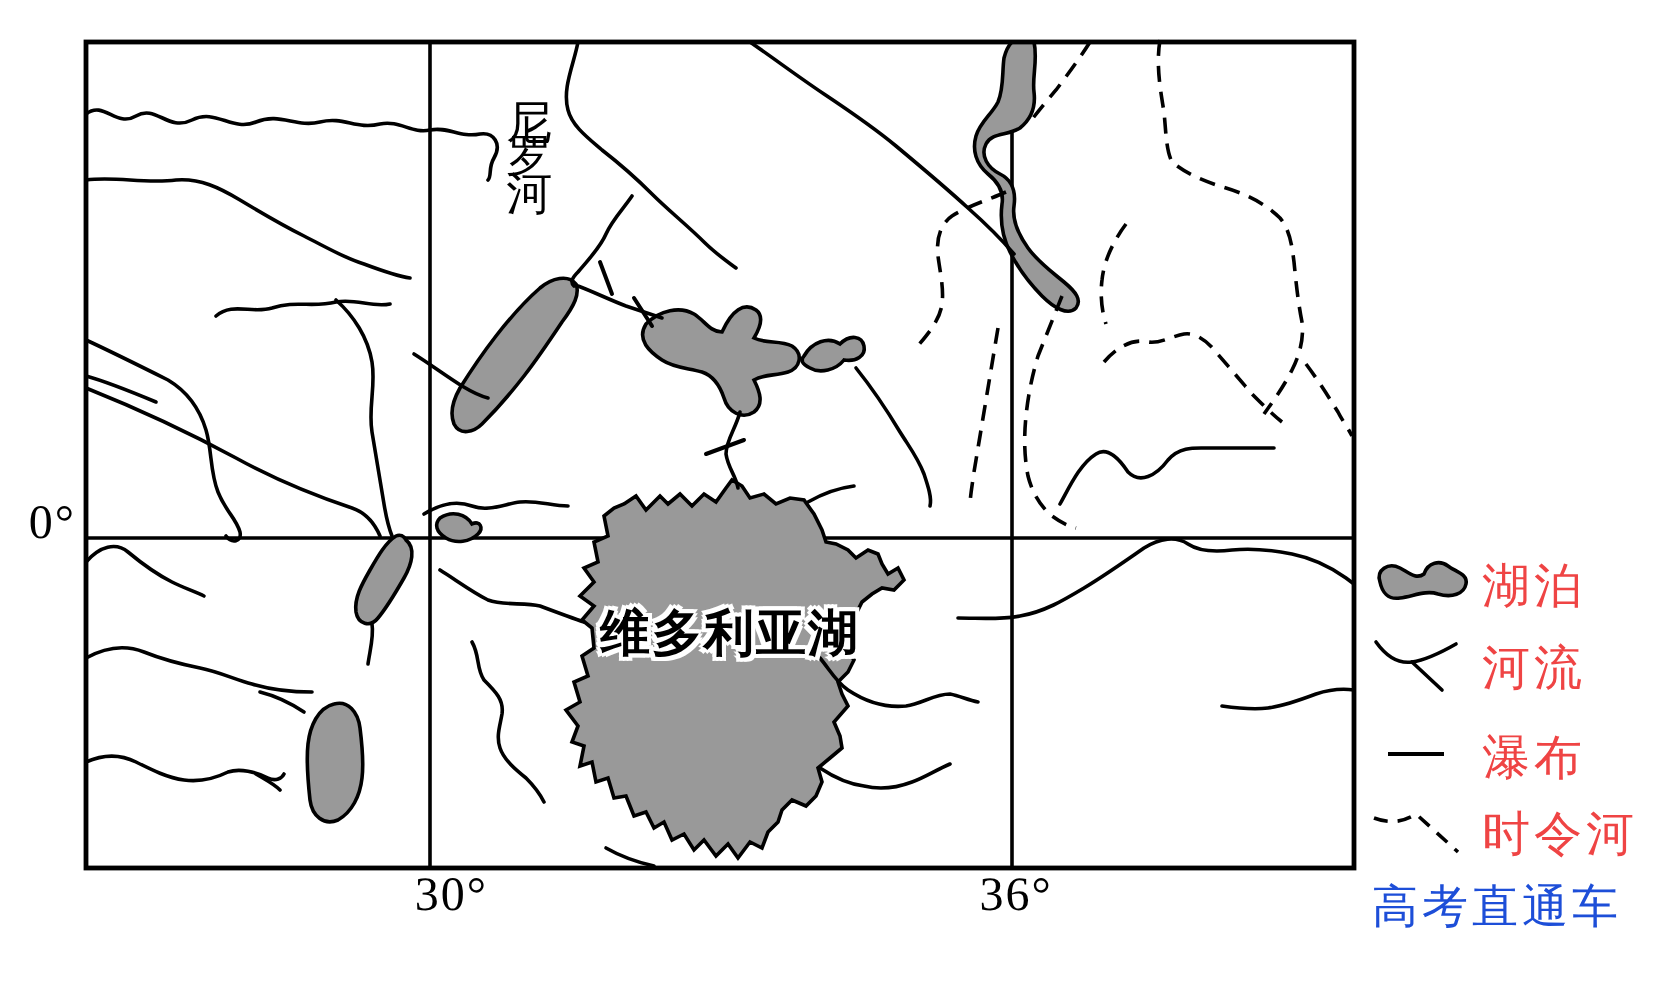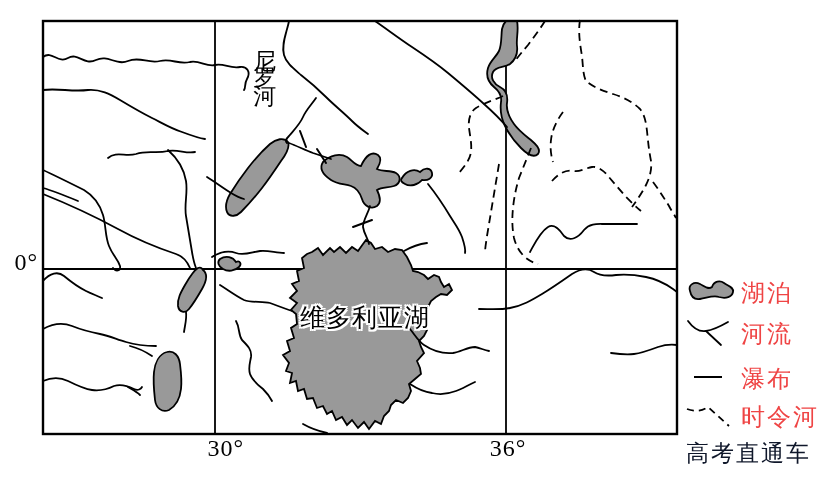--- a/index.html
+++ b/index.html
@@ -3,28 +3,28 @@
 <meta charset="utf-8">
 <style>
   html,body{margin:0;padding:0;background:#fff;}
   #stage{position:relative;width:828px;height:492px;background:#fff;overflow:hidden;
          font-family:"Liberation Serif","DejaVu Serif",serif;}
   #stage svg{position:absolute;left:0;top:0;}
   .lbl{position:absolute;color:#000;line-height:1.05;}
   .deg{font-size:24px;letter-spacing:1px;}
   .nile{left:252px;top:33px;font-size:23px;writing-mode:vertical-lr;text-orientation:upright;
         letter-spacing:17px;}
-  .victoria{left:300px;top:305px;font-size:25px;font-weight:normal;letter-spacing:1px;
+  .victoria{left:300px;top:305px;font-size:25px;font-weight:bold;letter-spacing:1px;
         text-shadow:-2px 0 0 #fff,2px 0 0 #fff,0 -2px 0 #fff,0 2px 0 #fff,
                     -2px -2px 0 #fff,2px -2px 0 #fff,-2px 2px 0 #fff,2px 2px 0 #fff;}
   .eq{left:4px;top:250px;width:34px;text-align:right;}
   .lon30{left:200px;top:436px;width:44px;text-align:right;}
   .lon36{left:486px;top:436px;width:44px;text-align:center;}
   .legend-label{position:absolute;left:741px;font-size:24px;color:#ef4444;letter-spacing:2px;}
-  .wm{position:absolute;left:686px;top:438px;font-size:23px;color:#0f172a;letter-spacing:2px;}
+  .wm{position:absolute;left:686px;top:438px;font-size:23px;color:#1d4ed8;letter-spacing:2px;}
 </style>
 </head>
 <body>
 
 <div id="stage">
 
   <svg width="828" height="492" viewBox="0 0 828 492">
 
     <g stroke="#000" stroke-width="1.8" fill="none">
       <line x1="215" y1="21" x2="215" y2="434"></line>

